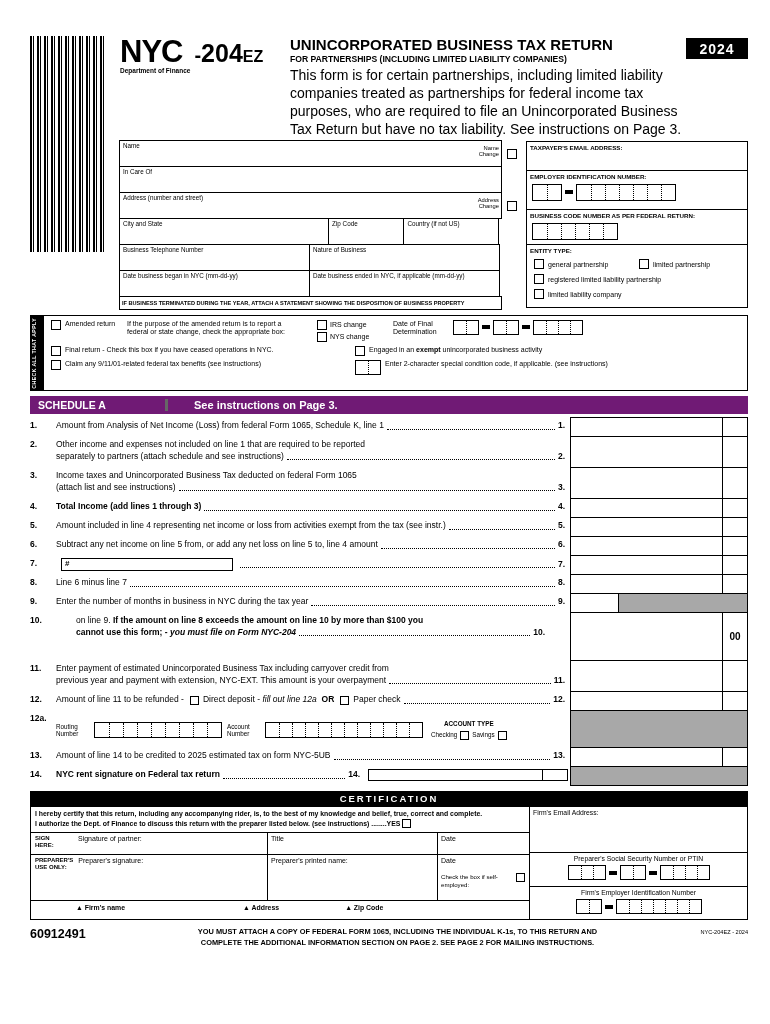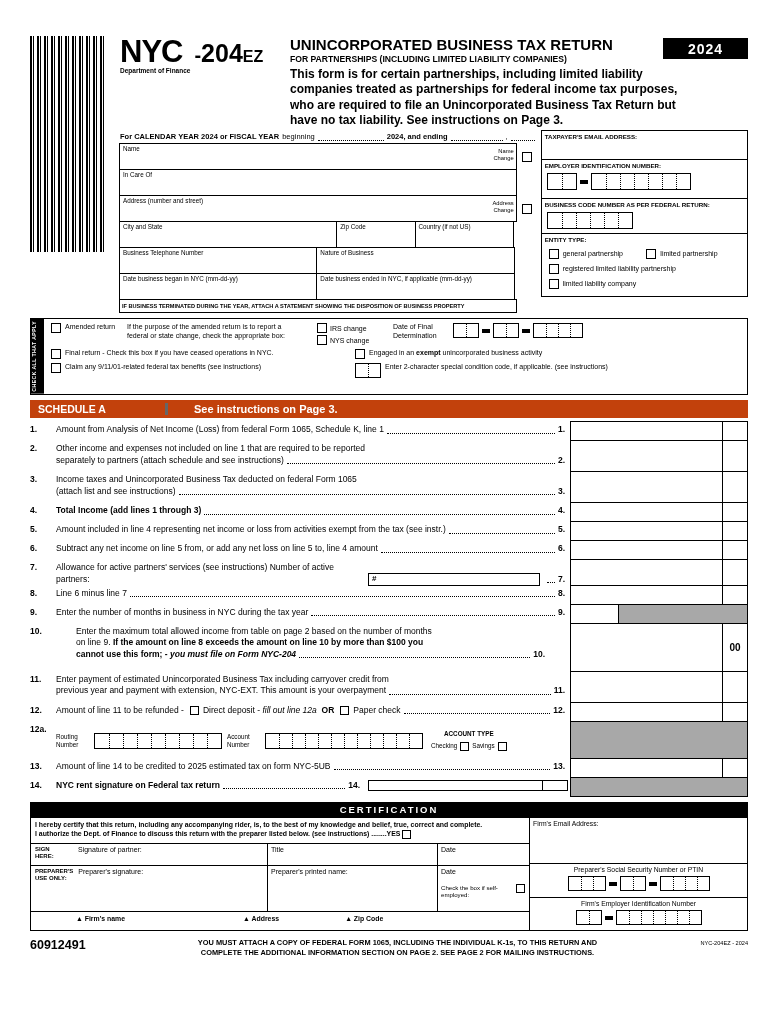--- a/index.html
+++ b/index.html
@@ -1,34 +1,34 @@
 <!DOCTYPE html>
 <html><head>
 <meta charset="utf-8">
 <style>
 *{margin:0;padding:0;box-sizing:border-box;}
 html,body{width:770px;height:1024px;}
 body{font-family:"Liberation Sans",sans-serif;background:#fff;color:#000;position:relative;}
 .page{position:absolute;inset:0;padding:36px 22px 6px 30px;display:flex;flex-direction:column;}
-.year-badge{position:absolute;top:38px;right:22px;width:85px;height:21px;background:#000;color:#fff;font-size:14px;font-weight:bold;display:flex;align-items:center;justify-content:center;letter-spacing:1px;}
+.year-badge{position:absolute;top:38px;right:22px;width:62px;height:21px;background:#000;color:#fff;font-size:14px;font-weight:bold;display:flex;align-items:center;justify-content:center;letter-spacing:1px;}
 .top{display:flex;gap:14px;}
 .barcode{flex:0 0 76px;height:216px;background:repeating-linear-gradient(90deg,#000 0 2px,#fff 2px 3px,#000 3px 4px,#fff 4px 7px,#000 7px 9px,#fff 9px 10px,#000 10px 11px,#fff 11px 14px);}
 .top-main{flex:1;min-width:0;}
 .brand-row{display:flex;gap:10px;}
 .brand{flex:0 0 160px;display:flex;align-items:flex-start;padding-top:2px;}
 .nyc{font-size:31px;font-weight:bold;letter-spacing:-1px;line-height:.9;}
 .dept{font-size:6.5px;font-weight:bold;margin-top:1px;}
 .formnum{font-weight:bold;margin-left:4px;line-height:1;padding-top:3px;white-space:nowrap;}
 .formnum .dash{font-size:20px;}
 .formnum .num{font-size:25px;}
 .formnum .suffix{font-size:16px;}
 .title-area{flex:1;padding-right:66px;min-width:0;}
 .form-title{font-size:15px;font-weight:bold;}
 .form-subtitle{font-size:8.6px;font-weight:bold;margin-top:1px;}
-.form-intro{font-size:12px;font-weight:bold;margin-top:3px;line-height:1.28;}
+.form-intro{font-size:14px;font-weight:normal;margin-top:3px;line-height:1.28;}
 .form-row{display:flex;gap:6px;margin-top:2px;}
 .left-col{flex:0 0 400px;}
 .period-row{display:flex;align-items:flex-end;font-size:7.5px;margin:2px 0 3px 0;justify-content:flex-end;gap:3px;white-space:nowrap;}
 .period-row .b{font-weight:bold;}
 .dotline{border-bottom:1px dotted #000;height:8px;display:inline-block;}
 .w70{width:66px;}.w55{width:52px;}.w28{width:24px;}
 .fields{display:flex;flex-direction:column;}
 .frow{display:flex;align-items:stretch;}
 .fcells{flex:1;display:flex;}
 .fcell{border:1px solid #000;margin:-1px 0 0 -1px;min-height:27px;padding:1px 3px;position:relative;background:#fff;}
@@ -62,21 +62,21 @@
 .ca-row{display:flex;align-items:flex-start;margin-top:4px;gap:4px;}
 .ca-row.first{margin-top:0;}
 .ca-amended{width:58px;flex:none;}
 .ca-desc{width:186px;flex:none;line-height:1.2;}
 .ca-irs{width:72px;flex:none;display:flex;flex-direction:column;gap:2px;}
 .ca-irs label{display:flex;align-items:center;gap:3px;}
 .ca-dfd{width:56px;flex:none;line-height:1.2;}
 .ca-comb{display:flex;align-items:center;flex:1;}
 .col1{width:300px;flex:none;display:flex;gap:4px;align-items:flex-start;}
 .col2{flex:1;display:flex;gap:4px;align-items:flex-start;}
-.sched-bar{display:flex;align-items:center;background:#c2410c;color:#fff;height:18px;margin-top:5px;}
+.sched-bar{display:flex;align-items:center;background:#701a75;color:#fff;height:18px;margin-top:5px;}
 .sb-title{font-size:10.5px;font-weight:bold;padding-left:8px;width:138px;flex:none;border-right:3px solid #666;}
 .sb-sub{font-size:11px;font-weight:bold;margin-left:26px;}
 .sched{display:flex;flex-direction:column;margin-top:3px;}
 .srow{display:flex;align-items:stretch;margin-top:-1px;}
 .srow.firstrow{margin-top:0;}
 .snum{flex:0 0 26px;font-weight:bold;font-size:8.5px;padding-top:3px;}
 .sbody{flex:1;min-width:0;font-size:8.5px;padding:3px 2px 1px 0;display:flex;flex-direction:column;line-height:1.35;}
 .sbody.l12a{flex-direction:row;align-items:center;gap:5px;padding-top:2px;}
 .sline{display:flex;align-items:flex-end;}
 .lead{flex:1;border-bottom:1px dotted #000;margin:0 3px 2px 3px;min-width:8px;}
@@ -153,29 +153,20 @@
         </div>
         <div class="title-area">
           <div class="form-title">UNINCORPORATED BUSINESS TAX RETURN</div>
           <div class="form-subtitle">FOR PARTNERSHIPS (INCLUDING LIMITED LIABILITY COMPANIES)</div>
           <div class="form-intro">This form is for certain partnerships, including limited liability companies treated as partnerships for federal income tax purposes, who are required to file an Unincorporated Business Tax Return but have no tax liability. See instructions on Page 3.</div>
         </div>
       </div>
 
       <div class="form-row">
         <div class="left-col">
-          <div class="period-row">
-            <span class="b">For CALENDAR YEAR 2024 or FISCAL YEAR</span>
-            <span>beginning</span>
-            <span class="dotline w70"></span>
-            <span class="b">2024, and ending</span>
-            <span class="dotline w55"></span>
-            <span>,</span>
-            <span class="dotline w28"></span>
-          </div>
 
           <div class="fields">
             <div class="frow">
               <div class="fcells">
                 <div class="fcell grow">
                   <span class="flabel">Name</span>
                   <span class="fchange">Name Change</span>
                 </div>
               </div>
               <div class="cbcol">
@@ -448,21 +439,20 @@
             <span class="lead"></span>
             <span class="sref">6.</span>
           </div>
         </div>
       <div class="amt"></div>
     </div>
     <div class="srow h1">
       <span class="snum">7.</span>
       <div class="sbody">
           <div class="sline">
-            <span>Allowance for active partners' services (see instructions) Number of active partners:</span>
             <span class="hashbox">
               <span class="hash">#</span>
             </span>
             <span class="lead"></span>
             <span class="sref">7.</span>
           </div>
         </div>
       <div class="amt"></div>
     </div>
     <div class="srow h1">
@@ -485,21 +475,20 @@
             <span class="sref">9.</span>
           </div>
         </div>
       <div class="amt split nocents">
           <span class="mini"></span>
         </div>
     </div>
     <div class="srow h3">
       <span class="snum">10.</span>
       <div class="sbody">
-        <div>Enter the maximum total allowed income from table on page 2 based on the number of months</div>
         <div><span>on line 9.</span> <span class="bd">If the amount on line 8 exceeds the amount on line 10 by more than $100 you</span></div>
         <div class="sline"><span class="bd">cannot use this form; -</span>&nbsp;<span class="bd it">you must file on Form NYC-204</span><span class="lead"></span><span class="sref">10.</span></div>
       </div>
       <div class="amt">
           <span class="amt-cents">00</span>
         </div>
     </div>
     <div class="srow h2">
       <span class="snum">11.</span>
       <div class="sbody">

